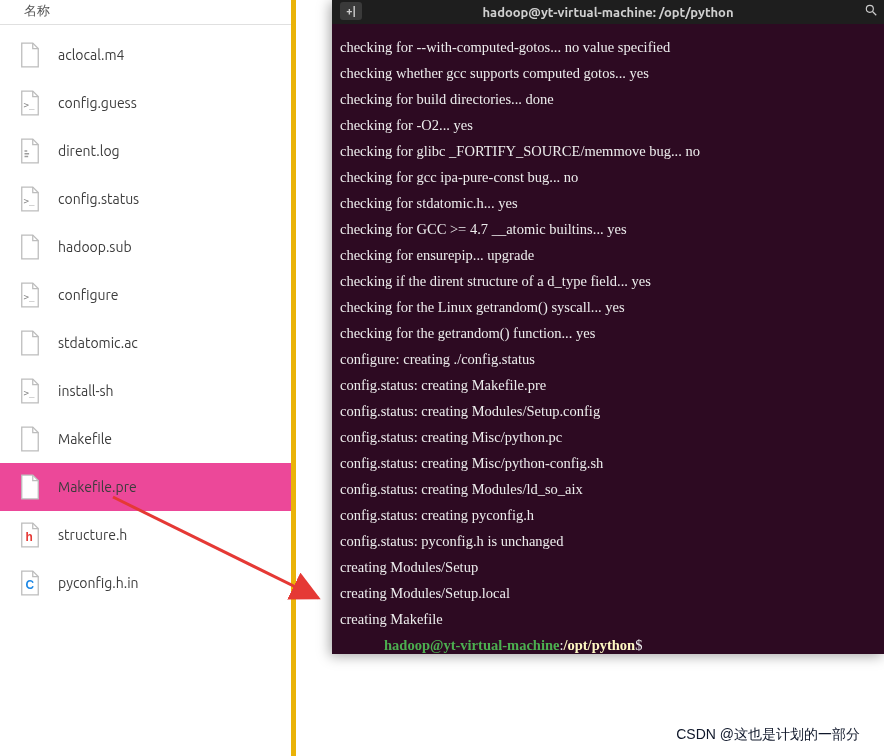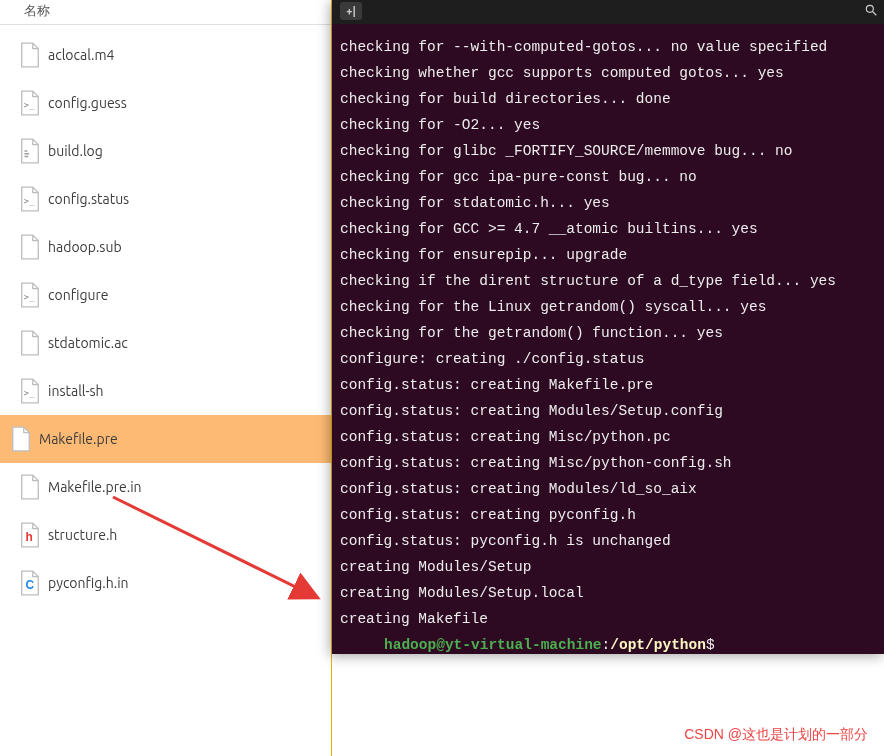--- a/index.html
+++ b/index.html
@@ -10,45 +10,44 @@
     height: 756px;
     overflow: hidden;
     position: relative;
   }
   .layout {
     display: flex;
     width: 100%;
     height: 100%;
   }
   .file-panel {
-    width: 332px;
+    width: 296px;
     background: #ffffff;
-    border-right: 1px solid #eab308;
+    border-right: 5px solid #eab308;
     height: 100%;
     overflow: hidden;
   }
   .file-panel-header {
     padding: 2px 8px 4px 24px;
     font-size: 13px;
     color: #555;
     border-bottom: 1px solid #e0e0e0;
   }
   .file-list {
     padding-top: 6px;
   }
   .file-row {
     display: flex;
     align-items: center;
     padding: 10px 8px 10px 18px;
-    gap: 6px;
+    gap: 16px;
     cursor: pointer;
   }
   .file-row.selected {
-    background: #fdba74;
-    padding-left: 9px;
+    background: #ec4899;
   }
   .file-icon {
     width: 24px;
     height: 28px;
     flex-shrink: 0;
     display: flex;
     align-items: center;
     justify-content: center;
   }
   .file-name {
@@ -97,43 +96,43 @@
     position: absolute;
     right: 4px;
     top: 3px;
     color: #ccc;
     width: 18px;
     text-align: center;
   }
   .term-body {
     flex: 1;
     padding: 10px 8px 10px 8px;
-    font-family: Liberation Mono, monospace;
+    font-family: Liberation Serif, serif;
     font-size: 14.5px;
     line-height: 26px;
     color: #ededed;
     white-space: pre;
     overflow: hidden;
     border-radius: 14px;
   }
   .prompt-user { color: #4caf50; font-weight: bold; margin-left: 44px; }
   .prompt-path { color: #fef9c3; font-weight: bold; }
   .prompt-dollar { color: #ededed; }
   
   .arrow-svg {
     position: absolute;
     left: 108px;
     top: 492px;
     pointer-events: none;
   }
   .watermark {
     position: absolute;
-    right: 16px;
+    right: 24px;
     bottom: 12px;
-    color: #ef4444;
+    color: #0f172a;
     font-size: 14px;
     font-family: sans-serif;
   }
 </style>
 </head>
 <body>
 
 <div class="layout">
   <div class="file-panel">
     <div class="file-panel-header">名称</div>
@@ -158,21 +157,21 @@
           <div class="file-name">config.guess</div>
         </div>
         <div class="file-row">
           <div class="file-icon">
             <svg width="22" height="26" viewBox="0 0 24 28">
               <path d="M3 1h12l6 6v20H3z" fill="#fff" stroke="#bdbdbd" stroke-width="1.4"></path>
               <path d="M15 1v6h6" fill="none" stroke="#bdbdbd" stroke-width="1.4"></path>
               <path d="M6 14h3M6 17h5M6 20h4" stroke="#9e9e9e" stroke-width="1.5"></path>
             </svg>
           </div>
-          <div class="file-name">build.log</div>
+          <div class="file-name">dirent.log</div>
         </div>
         <div class="file-row">
           <div class="file-icon">
             <svg width="22" height="26" viewBox="0 0 24 28">
               <path d="M3 1h12l6 6v20H3z" fill="#fff" stroke="#bdbdbd" stroke-width="1.4"></path>
               <path d="M15 1v6h6" fill="none" stroke="#bdbdbd" stroke-width="1.4"></path>
               <text x="5" y="20" font-size="10" fill="#888" font-family="monospace">&gt;_</text>
             </svg>
           </div>
           <div class="file-name">config.status</div>
@@ -208,37 +207,37 @@
         <div class="file-row">
           <div class="file-icon">
             <svg width="22" height="26" viewBox="0 0 24 28">
               <path d="M3 1h12l6 6v20H3z" fill="#fff" stroke="#bdbdbd" stroke-width="1.4"></path>
               <path d="M15 1v6h6" fill="none" stroke="#bdbdbd" stroke-width="1.4"></path>
               <text x="5" y="20" font-size="10" fill="#888" font-family="monospace">&gt;_</text>
             </svg>
           </div>
           <div class="file-name">install-sh</div>
         </div>
+        <div class="file-row">
+          <div class="file-icon">
+            <svg width="22" height="26" viewBox="0 0 24 28">
+              <path d="M3 1h12l6 6v20H3z" fill="#fff" stroke="#bdbdbd" stroke-width="1.4"></path>
+              <path d="M15 1v6h6" fill="none" stroke="#bdbdbd" stroke-width="1.4"></path>
+            </svg>
+          </div>
+          <div class="file-name">Makefile</div>
+        </div>
         <div class="file-row selected">
           <div class="file-icon">
             <svg width="22" height="26" viewBox="0 0 24 28">
               <path d="M3 1h12l6 6v20H3z" fill="#fff" stroke="#bdbdbd" stroke-width="1.4"></path>
               <path d="M15 1v6h6" fill="none" stroke="#bdbdbd" stroke-width="1.4"></path>
             </svg>
           </div>
           <div class="file-name">Makefile.pre</div>
-        </div>
-        <div class="file-row">
-          <div class="file-icon">
-            <svg width="22" height="26" viewBox="0 0 24 28">
-              <path d="M3 1h12l6 6v20H3z" fill="#fff" stroke="#bdbdbd" stroke-width="1.4"></path>
-              <path d="M15 1v6h6" fill="none" stroke="#bdbdbd" stroke-width="1.4"></path>
-            </svg>
-          </div>
-          <div class="file-name">Makefile.pre.in</div>
         </div>
         <div class="file-row">
           <div class="file-icon">
             <svg width="22" height="26" viewBox="0 0 24 28">
               <path d="M3 1h12l6 6v20H3z" fill="#fff" stroke="#bdbdbd" stroke-width="1.4"></path>
               <path d="M15 1v6h6" fill="none" stroke="#bdbdbd" stroke-width="1.4"></path>
               <text x="7" y="21" font-size="13" font-weight="bold" fill="#e53935" font-family="sans-serif">h</text>
             </svg>
           </div>
           <div class="file-name">structure.h</div>
@@ -254,20 +253,21 @@
           <div class="file-name">pyconfig.h.in</div>
         </div>
         <div class="file-row"></div>
       </div>
   </div>
 </div>
 
 <div class="terminal-window">
   <div class="term-titlebar">
     <div class="left-btn">+|</div>
+    <span>hadoop@yt-virtual-machine: /opt/python</span>
     <div class="right-btn">
       <svg width="14" height="14" viewBox="0 0 24 24" fill="none" stroke="#ccc" stroke-width="2">
           <circle cx="10" cy="10" r="6"></circle>
           <line x1="15" y1="15" x2="21" y2="21"></line>
         </svg>
     </div>
   </div>
   <div class="term-body" id="term-body">checking for --with-computed-gotos... no value specified
 checking whether gcc supports computed gotos... yes
 checking for build directories... done

